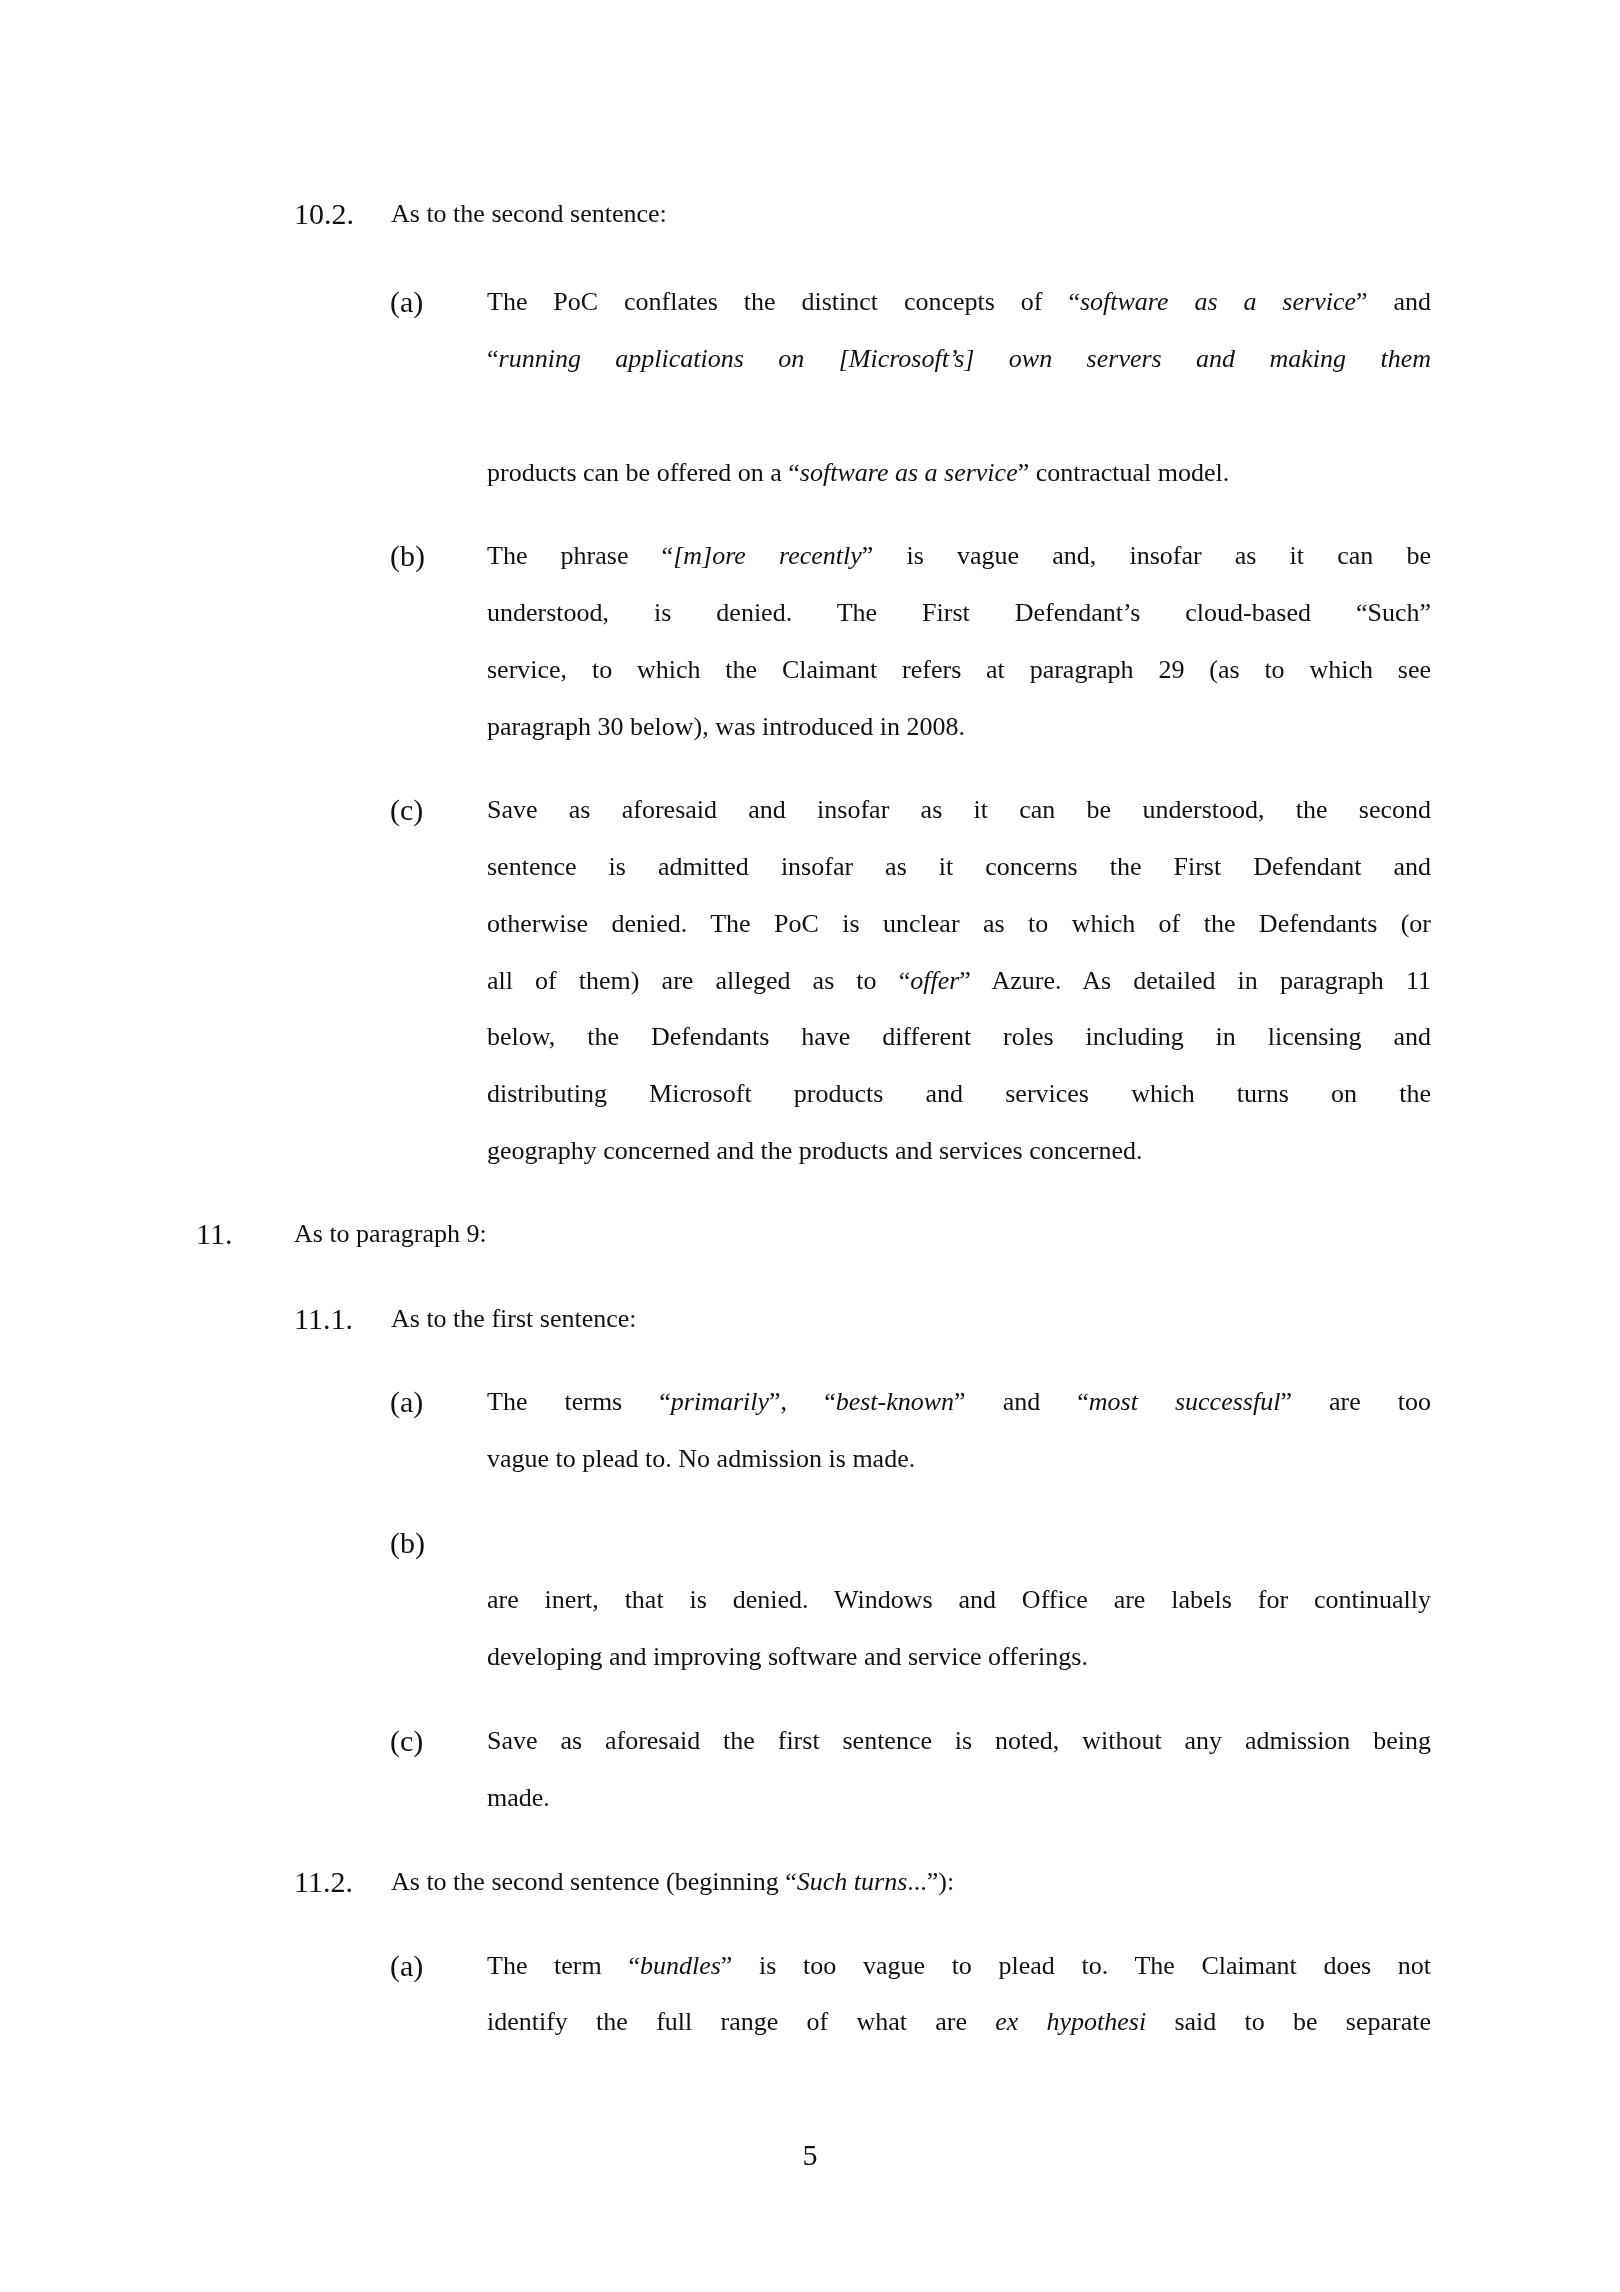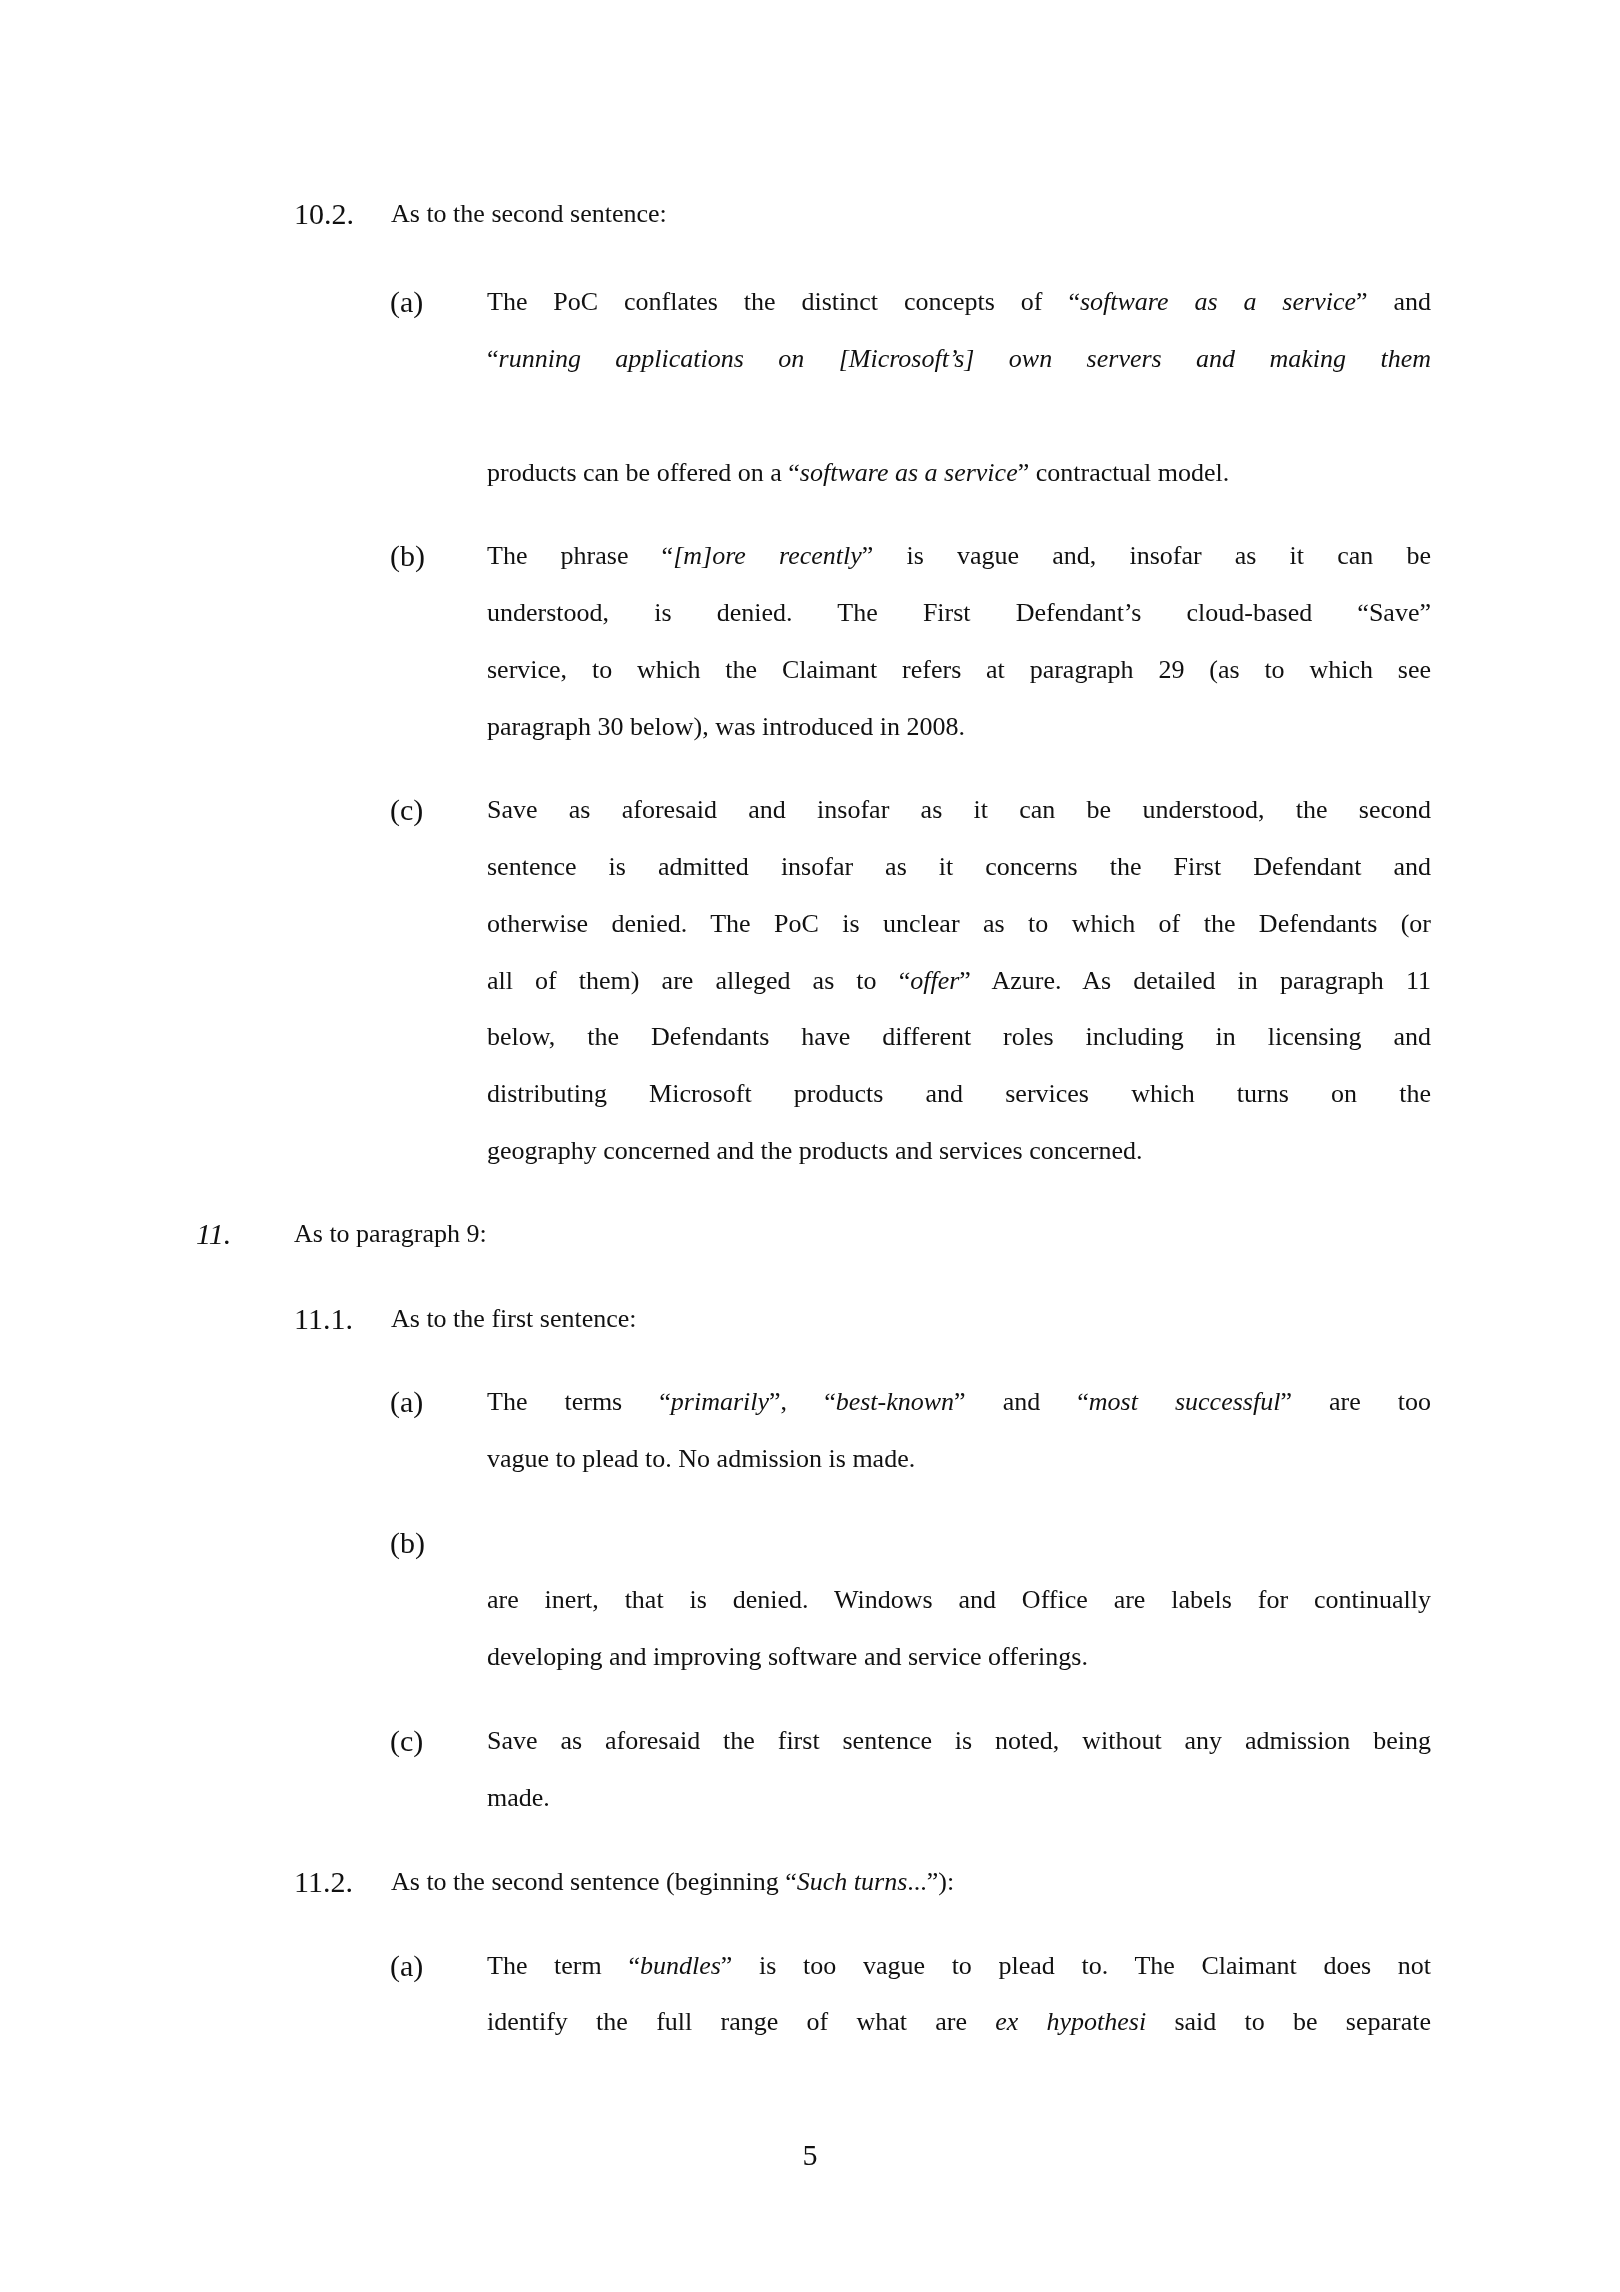--- a/index.html
+++ b/index.html
@@ -3,21 +3,21 @@
 <meta charset="utf-8">
 <style>
   html, body { margin: 0; padding: 0; background: #ffffff; }
   body { width: 1620px; height: 2293px; position: relative; overflow: hidden;
          font-family: "Liberation Serif", "DejaVu Serif", serif; color: #111111; }
   .page { position: absolute; left: 0; top: 0; width: 1620px; height: 2293px; background: #ffffff; }
   .num { position: absolute; font-size: 30px; line-height: 39px; white-space: nowrap; }
   .line { position: absolute; font-size: 26px; line-height: 39px; white-space: nowrap; }
   .just { text-align: justify; text-align-last: justify; }
   .body-col { left: 487px; width: 944px; }
-  .num-l1 { left: 196px; font-style: italic; }
+  .num-l1 { left: 196px; }
   .num-l2 { left: 294px; }
   .num-l3 { left: 390px; }
   .text-l1 { left: 294px; }
   .text-l2 { left: 391px; }
   i { font-style: italic; }
   .footer { position: absolute; left: 0; width: 1620px; top: 2135px; text-align: center;
             font-size: 30px; line-height: 39px; }
 </style>
 </head>
 <body>
@@ -27,21 +27,21 @@
   <span class="num num-l2" style="top:194px">10.2.</span>
   <span class="line text-l2" style="top:194px">As to the second sentence:</span>
 
   <span class="num num-l3" style="top:282px">(a)</span>
   <div class="line body-col just" style="top:282px"><span>The PoC conflates the distinct concepts of “</span><i>software as a service</i><span>” and</span></div>
   <div class="line body-col just" style="top:339px"><span>“</span><i>running applications on [Microsoft’s] own servers and making them</i></div>
   <div class="line body-col" style="top:453px"><span>products can be offered on a “</span><i>software as a service</i><span>” contractual model.</span></div>
 
   <span class="num num-l3" style="top:536px">(b)</span>
   <div class="line body-col just" style="top:536px"><span>The phrase “</span><i>[m]ore recently</i><span>” is vague and, insofar as it can be</span></div>
-  <div class="line body-col just" style="top:593px"><span>understood, is denied. The First Defendant’s cloud-based “Save”</span></div>
+  <div class="line body-col just" style="top:593px"><span>understood, is denied. The First Defendant’s cloud-based “Such”</span></div>
   <div class="line body-col just" style="top:650px"><span>service, to which the Claimant refers at paragraph 29 (as to which see</span></div>
   <div class="line body-col" style="top:707px"><span>paragraph 30 below), was introduced in 2008.</span></div>
 
   <span class="num num-l3" style="top:790px">(c)</span>
   <div class="line body-col just" style="top:790px"><span>Save as aforesaid and insofar as it can be understood, the second</span></div>
   <div class="line body-col just" style="top:847px"><span>sentence is admitted insofar as it concerns the First Defendant and</span></div>
   <div class="line body-col just" style="top:904px"><span>otherwise denied. The PoC is unclear as to which of the Defendants (or</span></div>
   <div class="line body-col just" style="top:961px"><span>all of them) are alleged as to “</span><i>offer</i><span>” Azure. As detailed in paragraph 11</span></div>
   <div class="line body-col just" style="top:1017px"><span>below, the Defendants have different roles including in licensing and</span></div>
   <div class="line body-col just" style="top:1074px"><span>distributing Microsoft products and services which turns on the</span></div>

